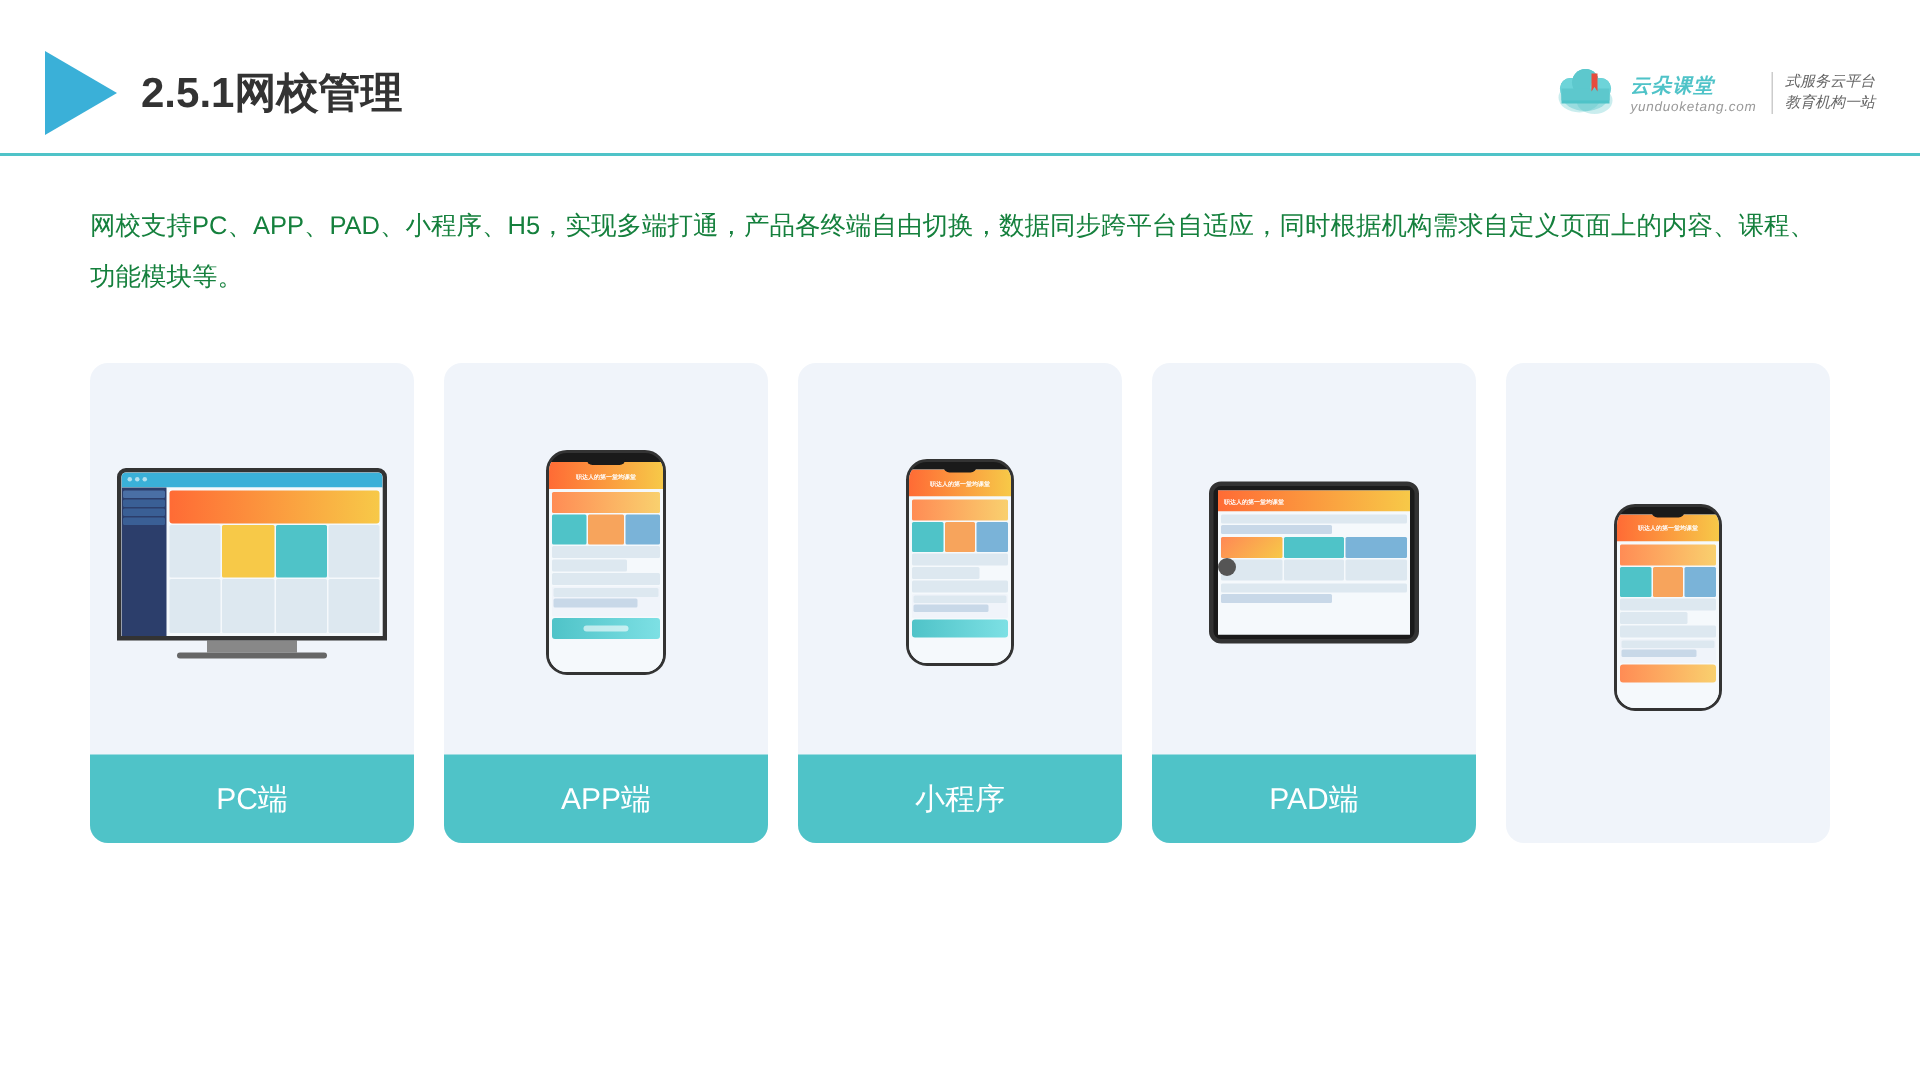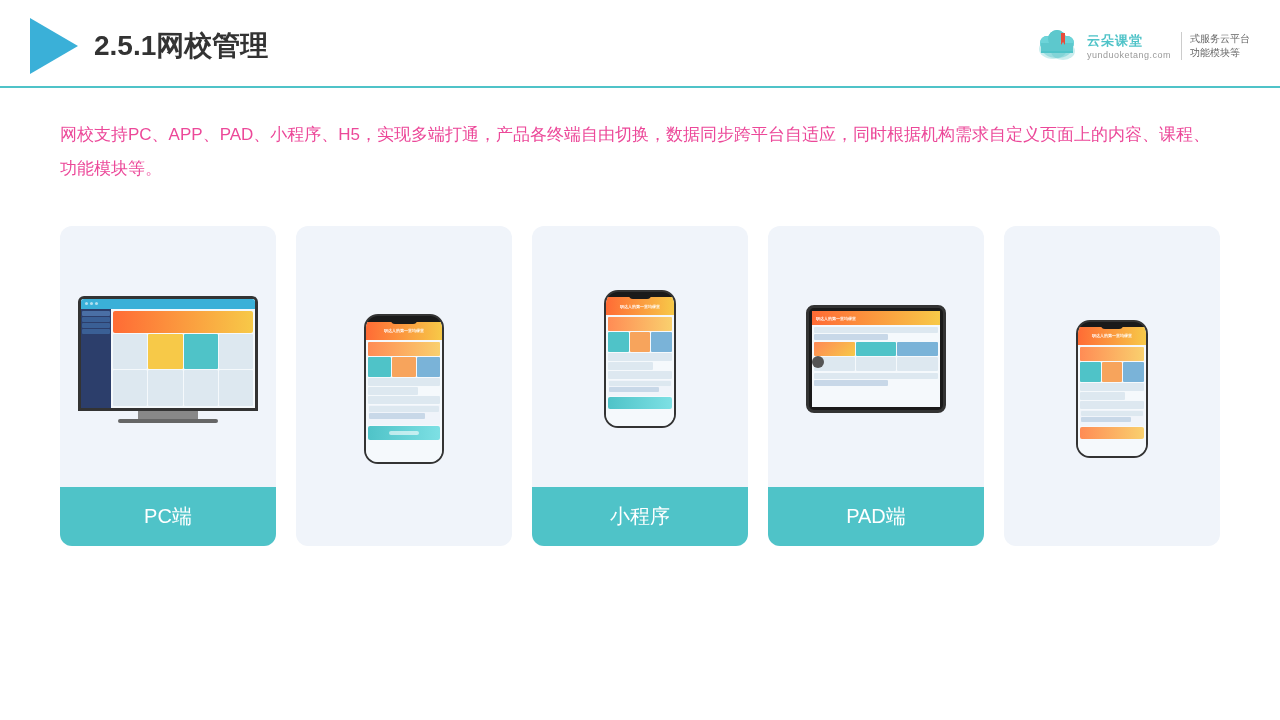--- a/index.html
+++ b/index.html
@@ -11,20 +11,21 @@
       overflow: hidden;
     }
 
     
     .header {
       display: flex;
       align-items: center;
       justify-content: space-between;
       padding: 18px 30px 12px 30px;
       border-bottom: 2px solid #4fc3c8;
+      margin-top: 16px;
     }
     .header-left {
       display: flex;
       align-items: center;
       gap: 16px;
     }
     .logo-triangle {
       width: 0;
       height: 0;
       border-style: solid;
@@ -33,20 +34,21 @@
     }
     .page-title {
       font-size: 28px;
       font-weight: 600;
       color: #333;
     }
     .header-right {
       display: flex;
       align-items: center;
       gap: 8px;
+      font-style: italic;
     }
     .brand-logo {
       display: flex;
       align-items: center;
       gap: 6px;
     }
     .cloud-icon-wrap {
       width: 48px;
       height: 38px;
     }
@@ -74,21 +76,21 @@
       line-height: 1.4;
       border-left: 1px solid #ccc;
       padding-left: 8px;
       margin-left: 4px;
     }
 
     
     .description {
       padding: 30px 60px 10px 60px;
       font-size: 17px;
-      color: #ec4899;
+      color: #15803d;
       line-height: 2.0;
     }
 
     
     .cards-container {
       display: flex;
       gap: 20px;
       padding: 30px 60px 20px 60px;
       justify-content: space-between;
     }
@@ -345,21 +347,21 @@
 
           <polygon points="28,6 32,6 32,18 30,15 28,18" fill="#e74c3c"></polygon>
         </svg>
       </div>
       <div class="brand-text-wrap">
         <span class="brand-name">云朵课堂</span>
         <span class="brand-domain">yunduoketang.com</span>
       </div>
       <div class="brand-slogan">
         <span>式服务云平台</span>
-        <span>功能模块等</span>
+        <span>教育机构一站</span>
       </div>
     </div>
   </div>
 </div>
 
 <div class="description">网校支持PC、APP、PAD、小程序、H5，实现多端打通，产品各终端自由切换，数据同步跨平台自适应，同时根据机构需求自定义页面上的内容、课程、功能模块等。</div>
 
 <div class="cards-container">
 
   <div class="card">
@@ -426,20 +428,21 @@
                 <div style="height:6px; background:#c8d8e8; border-radius:1px; width:80%;"></div>
               </div>
               <div style="height:14px; background:linear-gradient(90deg,#4fc3c8,#7de0e4); border-radius:2px; display:flex; align-items:center; justify-content:center;">
                 <div style="width:30px; height:4px; background:rgba(255,255,255,0.6); border-radius:2px;"></div>
               </div>
             </div>
           </div>
         </div>
       </div>
     </div>
+    <div class="card-label">APP端</div>
   </div>
 
   <div class="card">
     <div class="card-image-area">
       <div class="phone-mockup">
         <div class="mini-phone-body">
           <div class="phone-notch" style="width:22px; height:5px;"></div>
           <div class="phone-screen">
             <div class="phone-topbar">
               <div class="phone-topbar-text">职达人的第一堂均课堂</div>

